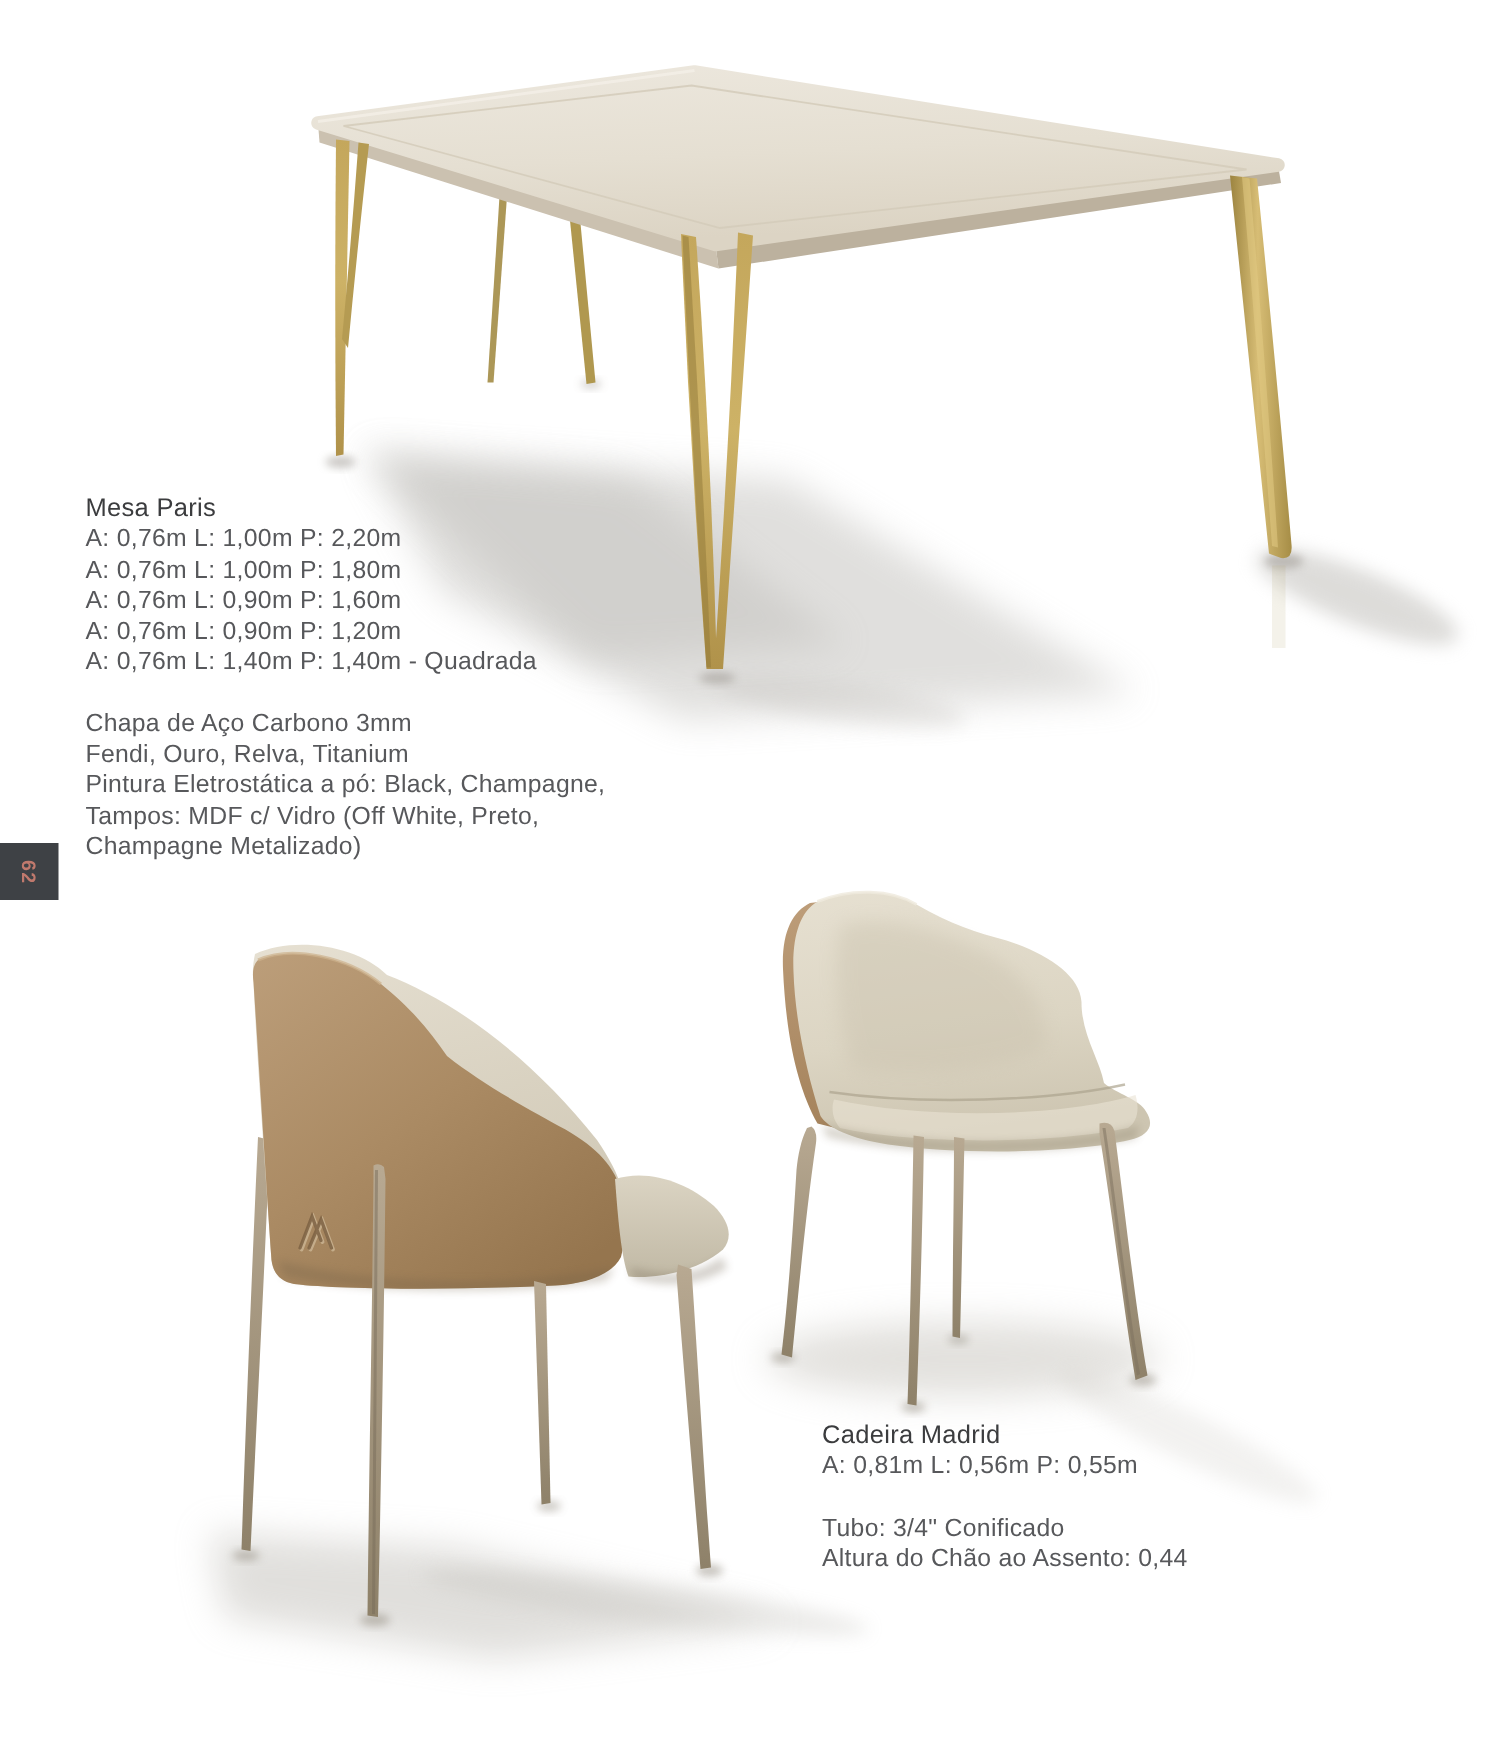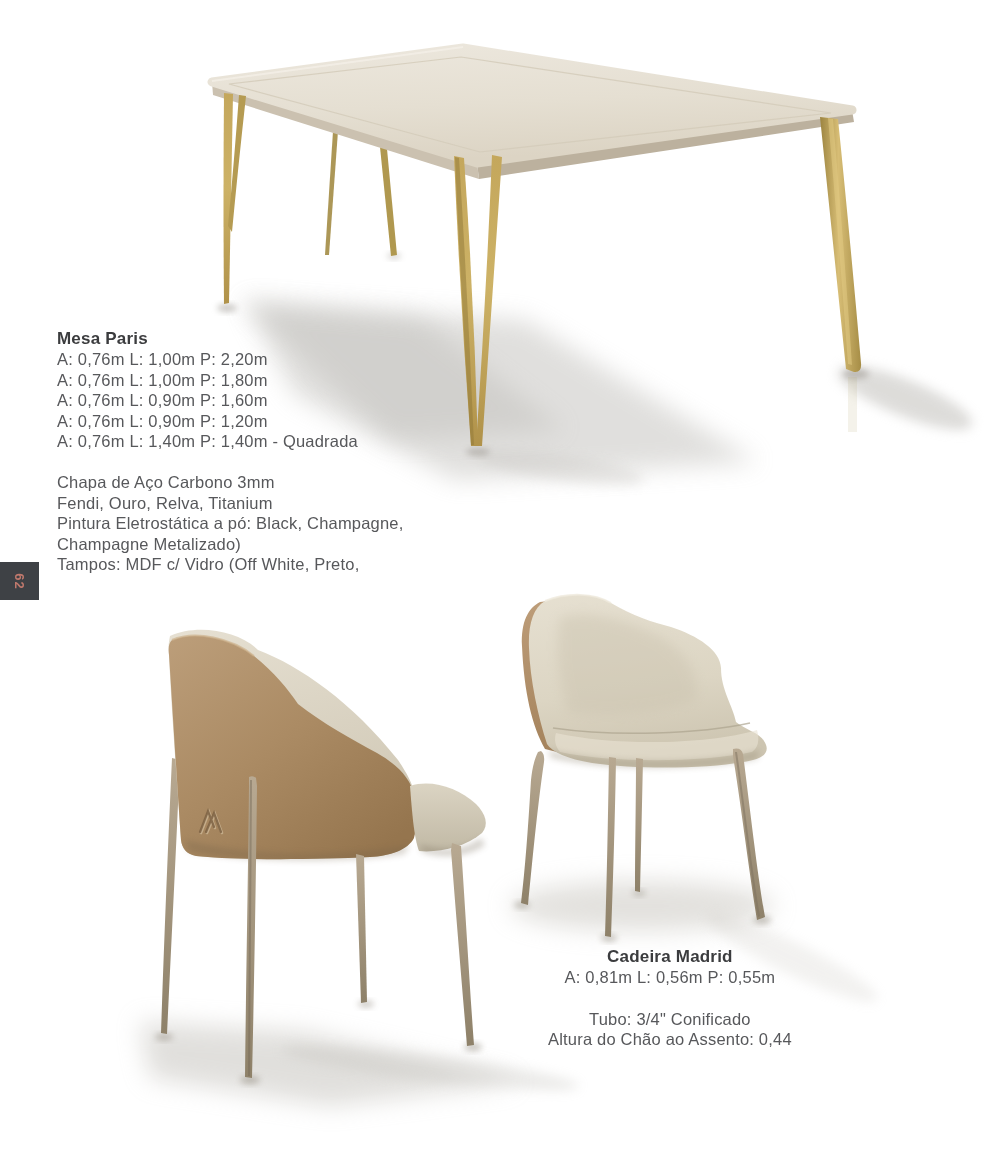--- a/index.html
+++ b/index.html
@@ -10,26 +10,26 @@
   svg.scene{position:absolute;left:0;top:0;z-index:1;}
   .page-tab{
     position:absolute;left:0;top:562px;width:39px;height:38px;background:#3e4145;
     z-index:3;display:flex;align-items:center;justify-content:center;
   }
   .page-tab span{
     display:block;transform:rotate(90deg);color:#c0796d;font-size:13px;font-weight:700;
     letter-spacing:1px;
   }
   .textblock{position:absolute;z-index:2;color:#57585b;font-size:16.5px;line-height:20.4px;letter-spacing:.2px;}
-  .textblock .name{font-weight:700;color:#3b3c3e;font-size:17px;}
+  .textblock .name{font-weight:400;color:#3b3c3e;font-size:17px;}
   .textblock .line{white-space:pre;}
   .textblock .gap{height:21px;}
   .textblock .indent{padding-left:76px;}
   #mesa-block{left:57px;top:329px;}
-  #cadeira-block{left:548px;top:947px;text-align:center;}
+  #cadeira-block{left:548px;top:947px;}
 </style>
 </head>
 <body>
 
 <div class="page">
 
   <svg class="scene" width="1000" height="1160" viewBox="0 0 1000 1160" aria-hidden="true">
     <defs>
       <linearGradient id="topGrad" x1="0" y1="0" x2="0.25" y2="1">
         <stop offset="0" stop-color="#ece7dd"></stop>
@@ -199,22 +199,22 @@
     <div class="name">Mesa Paris</div>
     <div class="line">A: 0,76m L: 1,00m P: 2,20m</div>
     <div class="line">A: 0,76m L: 1,00m P: 1,80m</div>
     <div class="line">A: 0,76m L: 0,90m P: 1,60m</div>
     <div class="line">A: 0,76m L: 0,90m P: 1,20m</div>
     <div class="line">A: 0,76m L: 1,40m P: 1,40m - Quadrada</div>
     <div class="gap"></div>
     <div class="line">Chapa de Aço Carbono 3mm</div>
     <div class="line">Fendi, Ouro, Relva, Titanium</div>
     <div class="line">Pintura Eletrostática a pó: Black, Champagne,</div>
+    <div class="line">Tampos: MDF c/ Vidro (Off White, Preto,</div>
     <div class="line">Champagne Metalizado)</div>
-    <div class="line">Tampos: MDF c/ Vidro (Off White, Preto,</div>
   </div>
 
   <div class="textblock" id="cadeira-block">
     <div class="name">Cadeira Madrid</div>
     <div class="line">A: 0,81m L: 0,56m P: 0,55m</div>
     <div class="gap"></div>
     <div class="line">Tubo: 3/4" Conificado</div>
     <div class="line">Altura do Chão ao Assento: 0,44</div>
   </div>
 

